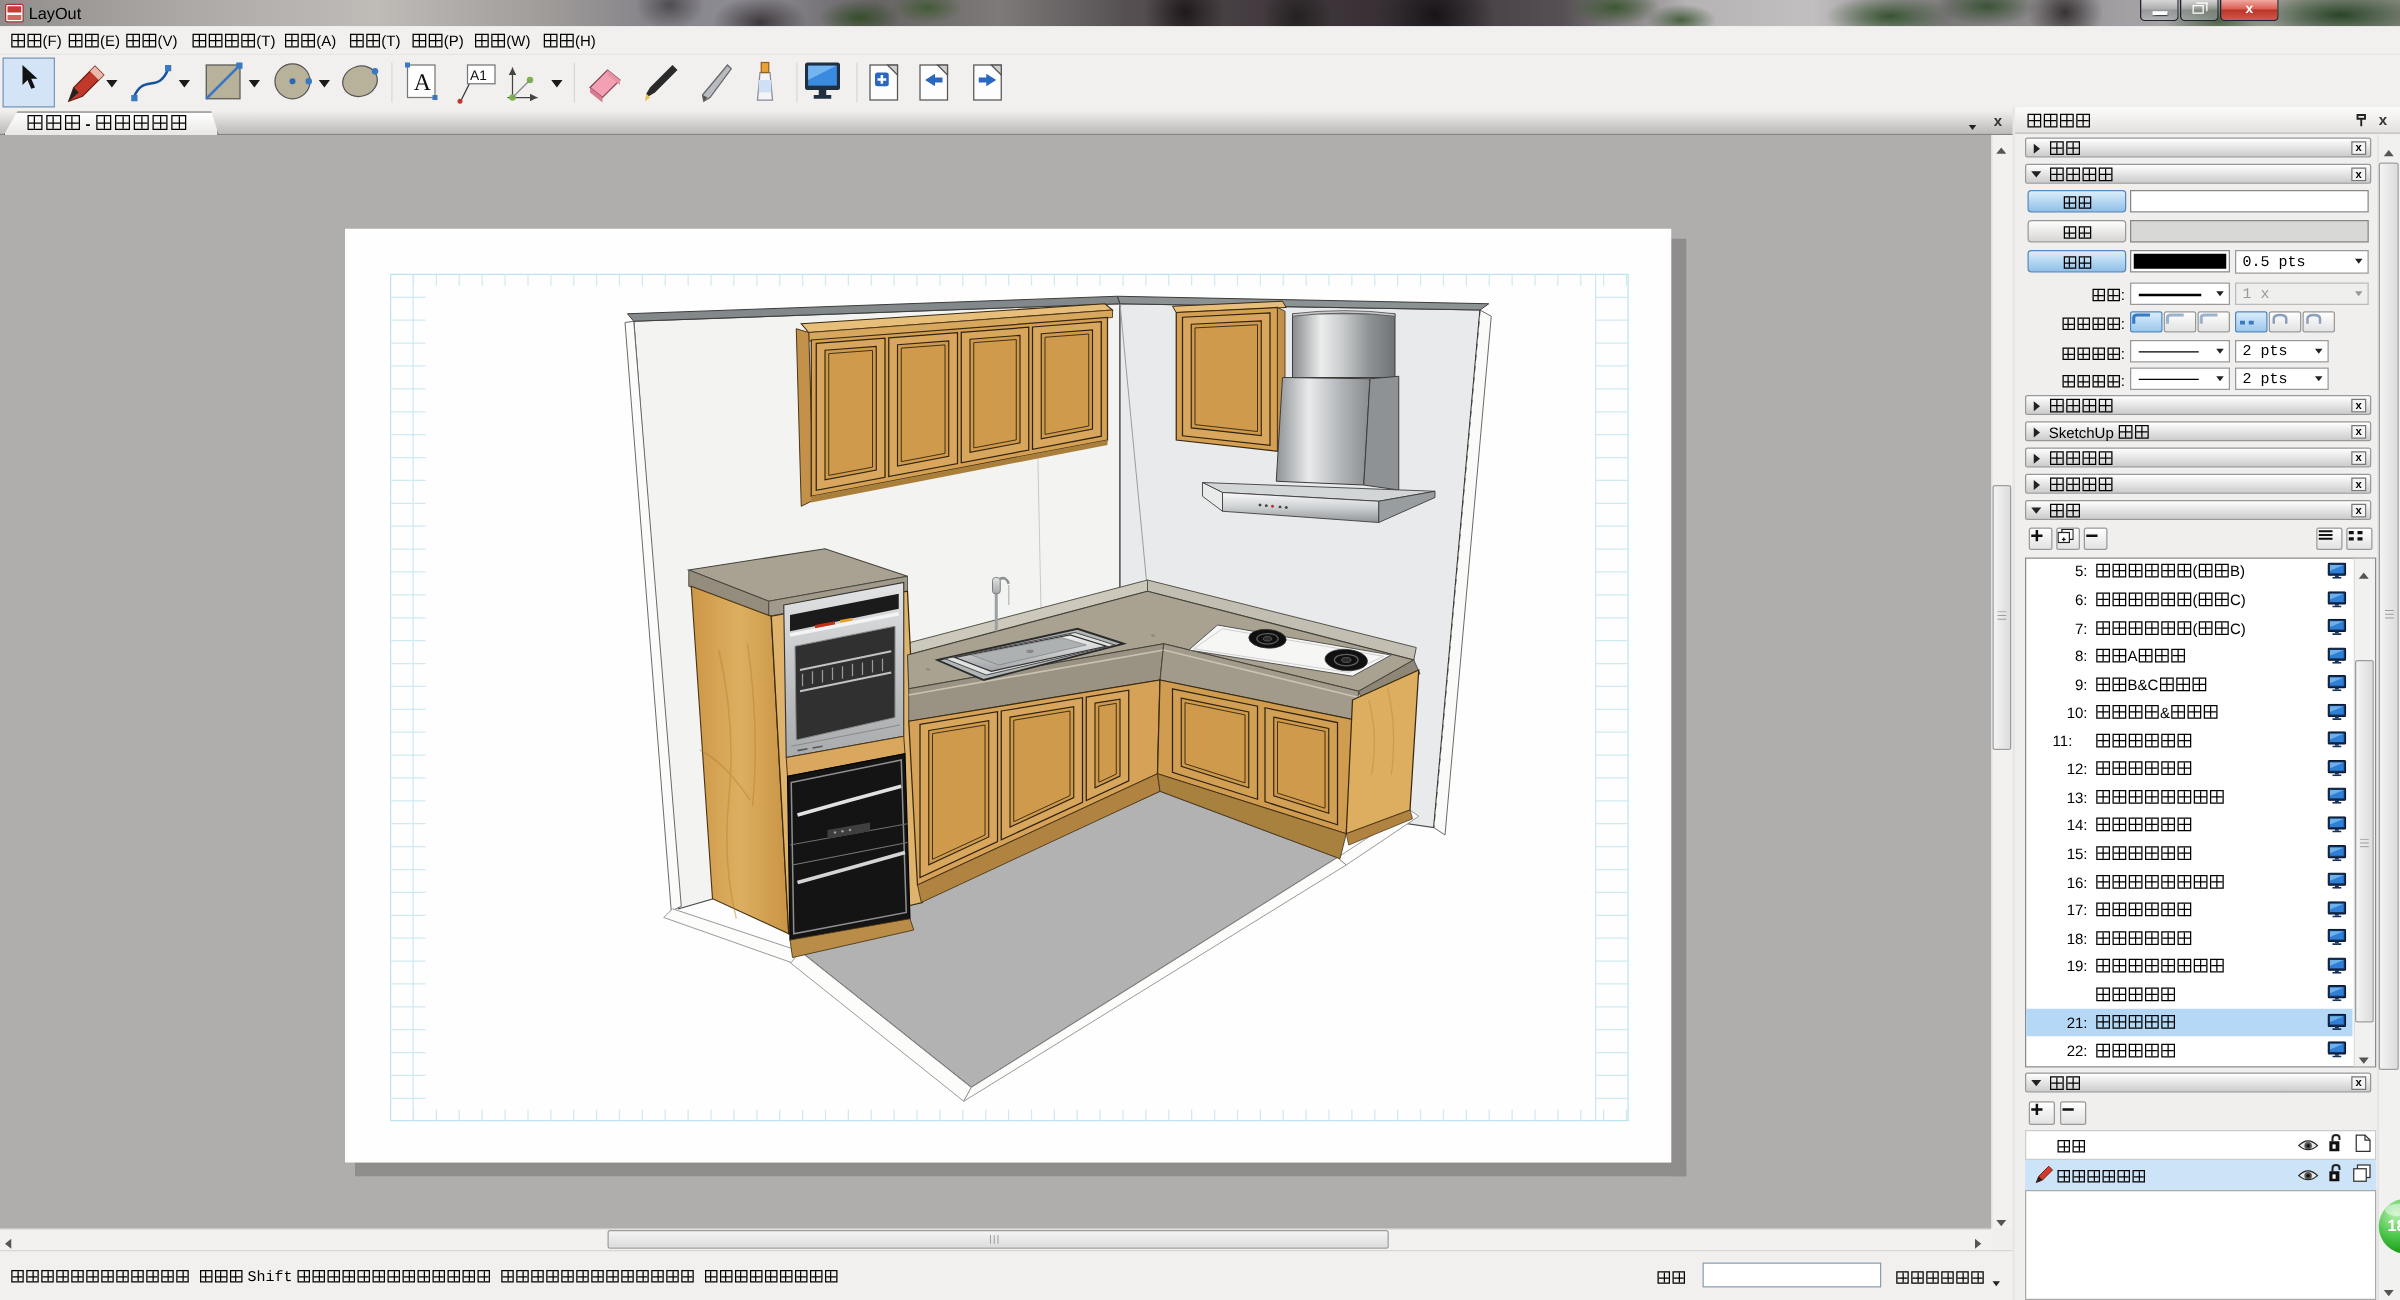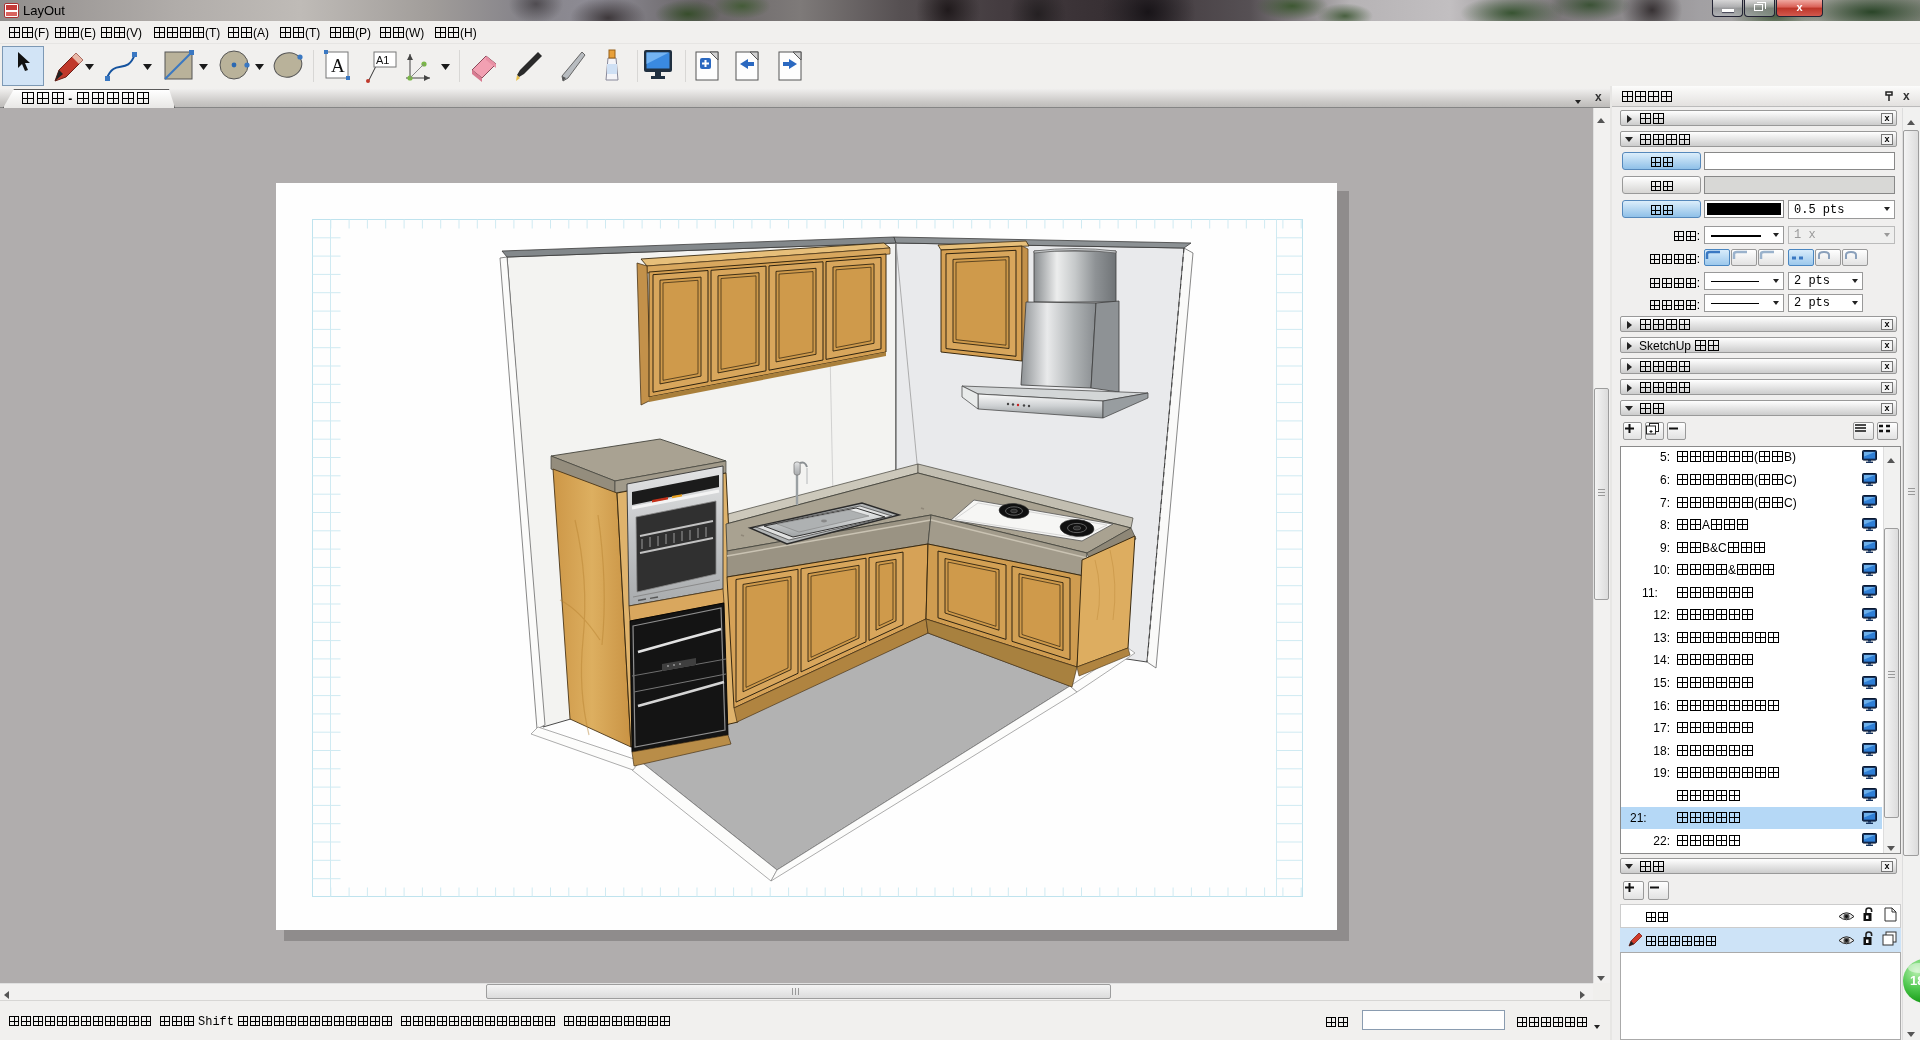--- a/index.html
+++ b/index.html
@@ -668,21 +668,21 @@
 <div class="a" style="left:1630px;top:806px;width:40px;text-align:right">20:</div>
 <div class="a" style="left:1676px;top:789px;white-space:nowrap"><i class="k"></i><i class="k"></i><i class="k"></i><i class="k"></i><i class="k"></i></div>
 <svg class="mon" style="left:1862px;top:788px" viewBox="0 0 15 13">
     <rect x="0.5" y="0.5" width="14" height="9.6" rx="1" fill="#16325c" stroke="#0a1830"></rect>
     <rect x="2" y="2" width="11" height="6.6" fill="#2f7fd6"></rect>
     <path d="M2 2 L13 2 L2 6.5Z" fill="#6db0ea"></path>
     <rect x="6" y="10" width="3" height="1.6" fill="#16325c"></rect>
     <rect x="4" y="11.6" width="7" height="1.4" fill="#16325c"></rect>
   </svg>
 <div class="a pgrow pgsel" style="top:807px"></div>
-<div class="a" style="left:1630px;top:811px;width:40px;">21:</div>
+<div class="a" style="left:1630px;top:811px;width:40px;text-align:right">21:</div>
 <div class="a" style="left:1676px;top:811px;white-space:nowrap"><i class="k"></i><i class="k"></i><i class="k"></i><i class="k"></i><i class="k"></i></div>
 <svg class="mon" style="left:1862px;top:811px" viewBox="0 0 15 13">
     <rect x="0.5" y="0.5" width="14" height="9.6" rx="1" fill="#16325c" stroke="#0a1830"></rect>
     <rect x="2" y="2" width="11" height="6.6" fill="#2f7fd6"></rect>
     <path d="M2 2 L13 2 L2 6.5Z" fill="#6db0ea"></path>
     <rect x="6" y="10" width="3" height="1.6" fill="#16325c"></rect>
     <rect x="4" y="11.6" width="7" height="1.4" fill="#16325c"></rect>
   </svg>
 <div class="a pgrow" style="top:830px"></div>
 <div class="a" style="left:1630px;top:834px;width:40px;text-align:right">22:</div>

